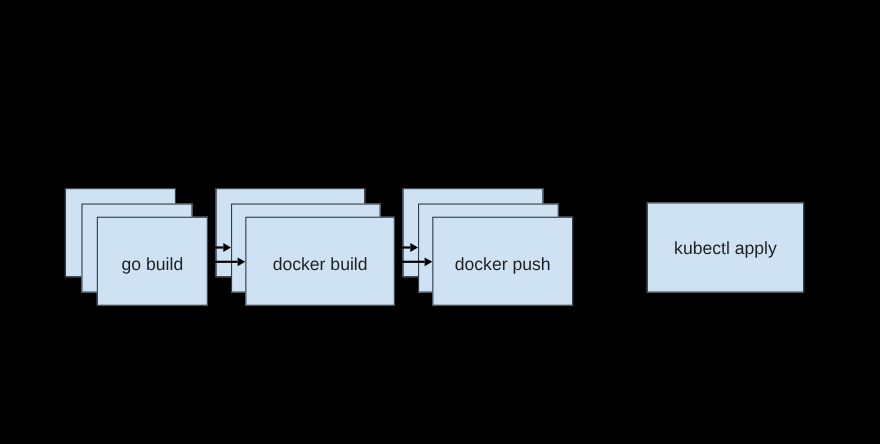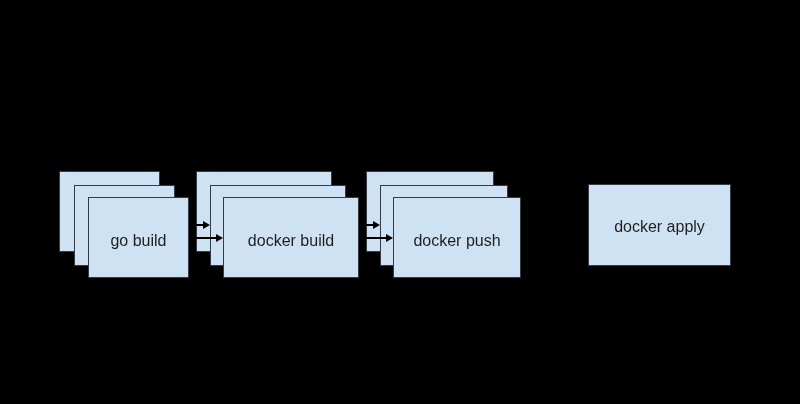--- a/index.html
+++ b/index.html
@@ -102,21 +102,21 @@
     <span>docker push</span>
   </div>
   <div class="box s3middle">
     <span>docker push</span>
   </div>
   <div class="box s3front">
     <span>docker push</span>
   </div>
 
   <div class="box s4">
-    <span>docker apply</span>
+    <span>kubectl apply</span>
   </div>
 
   <div class="arrow a-mid a1"></div>
   <div class="arrow a-front a2"></div>
   <div class="arrow a-mid a3"></div>
   <div class="arrow a-front a4"></div>
 
 </div>
 
 </body></html>

